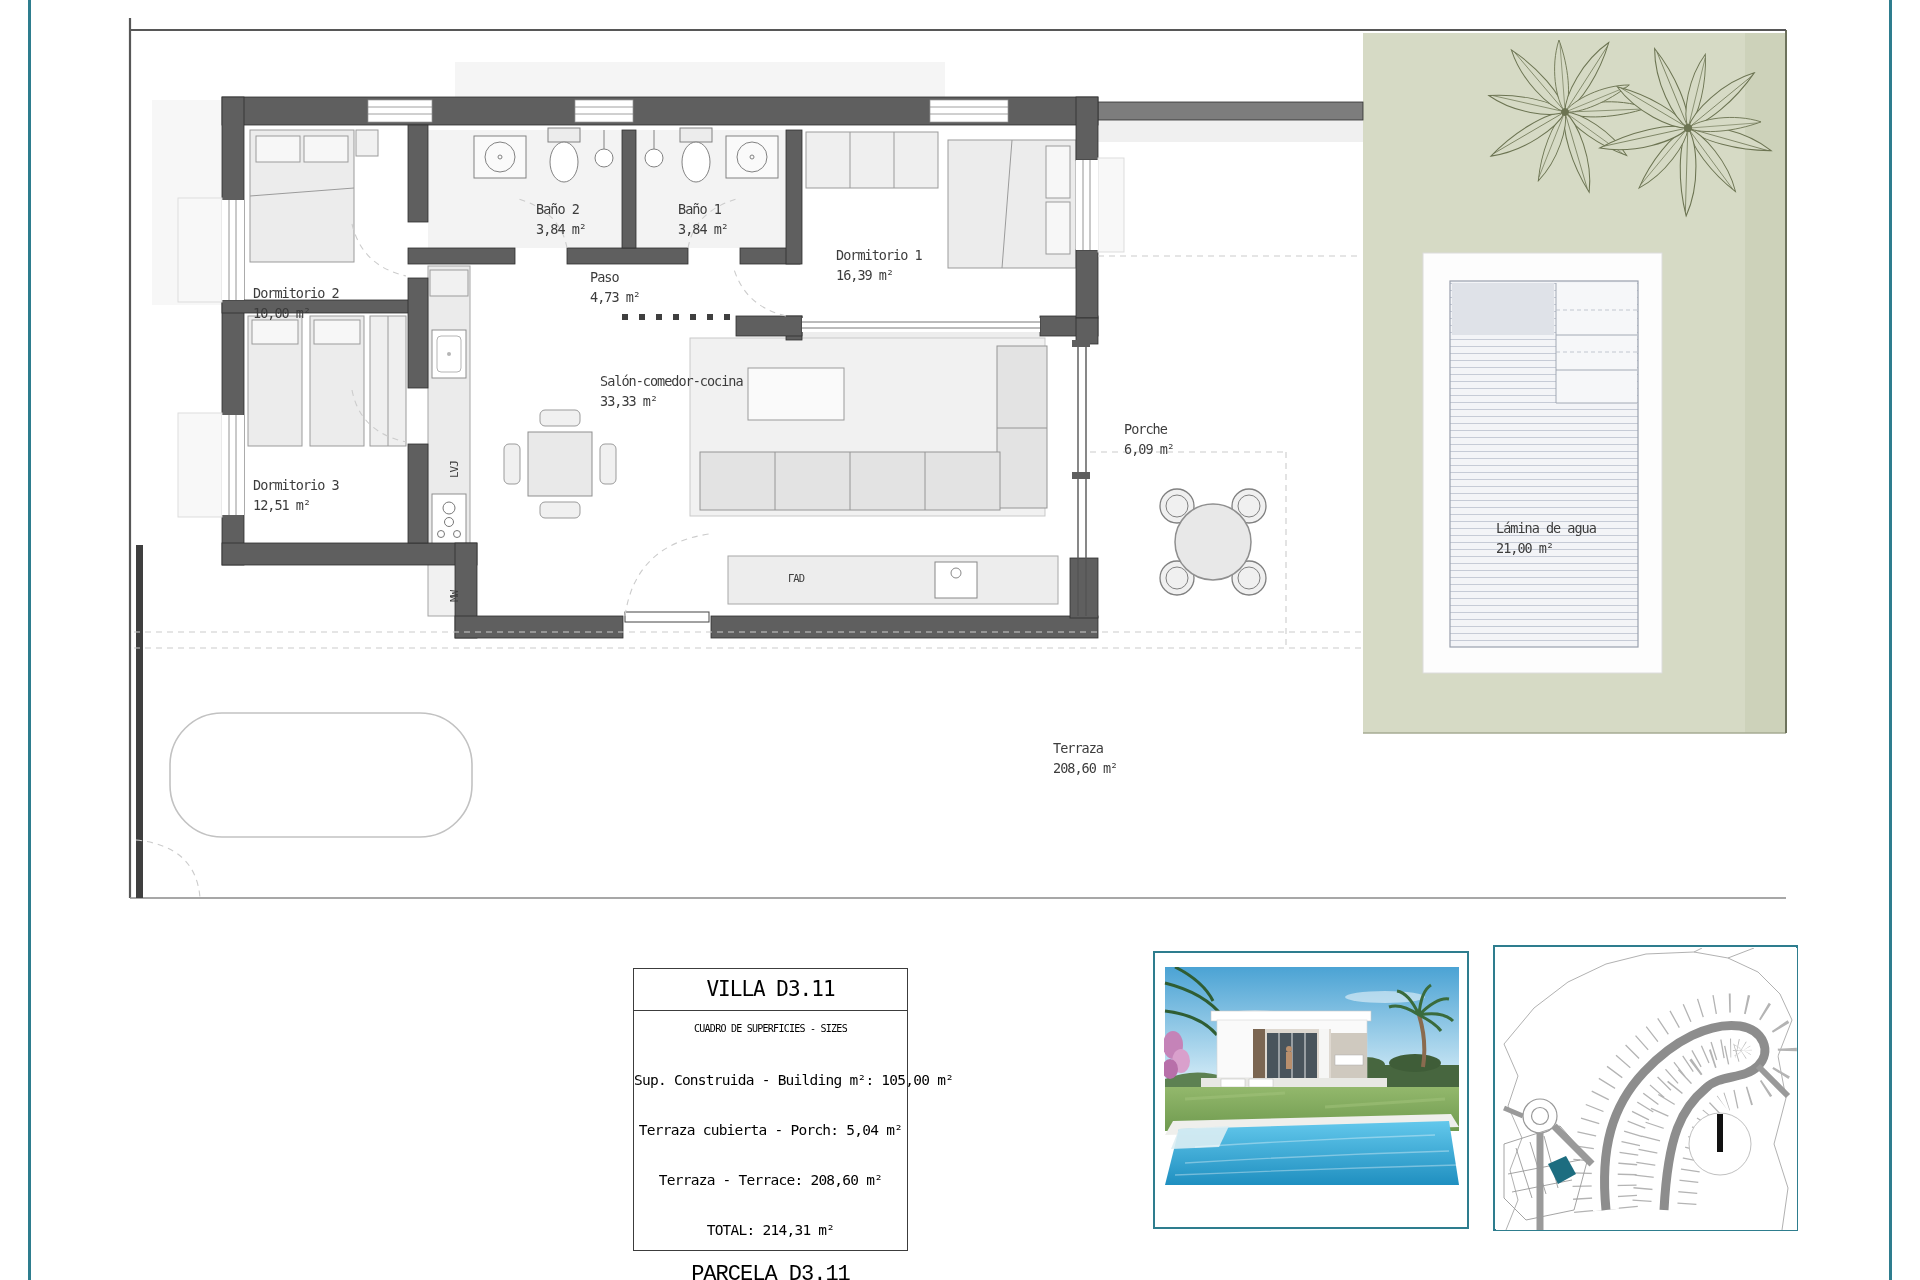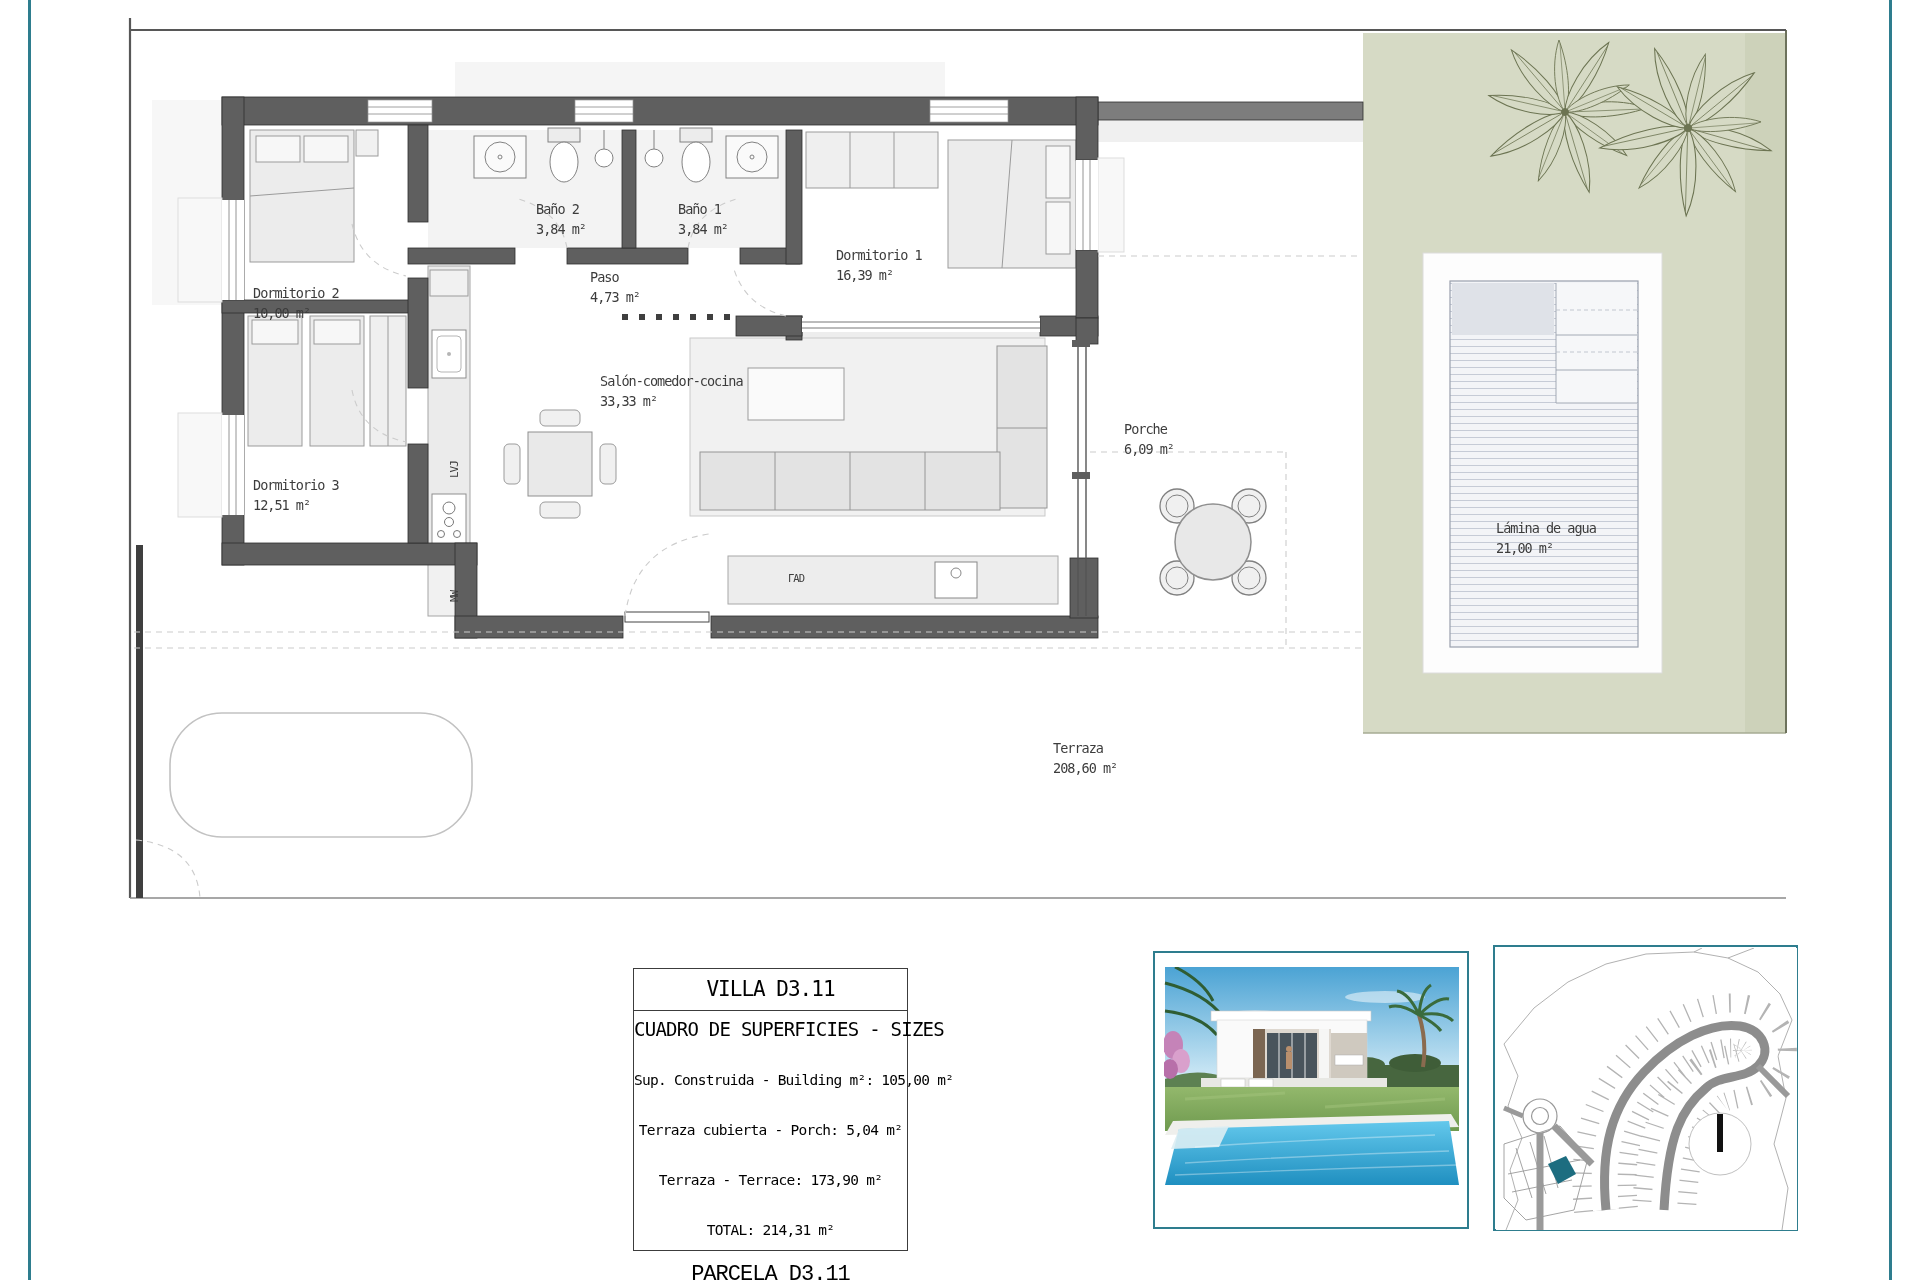--- a/index.html
+++ b/index.html
@@ -13,21 +13,21 @@
 
   
   .rlabel{font-family:"DejaVu Sans Mono",monospace;fill:#3c3c3c;font-size:13.5px;letter-spacing:-1px;}
 
   
   .panel{position:absolute;left:633px;top:968px;width:275px;color:#000000;text-align:center;}
   .panel-box{border:1.6px solid #3c3c3c;background:#fff;}
   .panel-titles{padding:5px 0 6px 0;}
   .panel-titles .t{font-size:21px;letter-spacing:-1px;line-height:30px;white-space:nowrap;}
   .panel-table{border-top:1.4px solid #3c3c3c;padding:6px 0 9px 0;}
-  .panel-table .hdr{font-size:19px;letter-spacing:-0.75px;line-height:24px;white-space:nowrap;}
+  .panel-table .hdr{font-size:10px;letter-spacing:-0.75px;line-height:24px;white-space:nowrap;}
   .panel-table .row{font-size:14.5px;letter-spacing:-0.75px;line-height:22px;white-space:nowrap;margin-top:28px;}
   .parcel-title{margin-top:9px;font-size:22px;letter-spacing:-1px;line-height:30px;font-family:Liberation Mono, monospace;}
   .parcel-area{margin-top:4px;font-size:18px;letter-spacing:-1px;line-height:30px;}
 
   
   .photo-box{position:absolute;left:1153px;top:951px;width:316px;height:278px;
              border:2px solid #2e7d8e;background:#fff;box-sizing:border-box;
              padding:14px 9px 22px 9px;}
   .siteplan-box{position:absolute;left:1493px;top:945px;width:305px;height:286px;
              border:2px solid #2e7d8e;background:#fff;box-sizing:border-box;padding:1px;}
@@ -308,21 +308,21 @@
 
   <div class="panel">
     <div class="panel-box">
       <div class="panel-titles">
         <div class="t">VILLA D3.11</div>
       </div>
       <div class="panel-table">
         <div class="hdr">CUADRO DE SUPERFICIES  - SIZES</div>
         <div class="row">Sup. Construida  - Building m²: 105,00 m²</div>
         <div class="row">Terraza cubierta  - Porch: 5,04 m²</div>
-        <div class="row">Terraza - Terrace: 173,90 m²</div>
+        <div class="row">Terraza - Terrace: 208,60 m²</div>
         <div class="row">TOTAL:  214,31 m²</div>
       </div>
     </div>
     <div class="parcel-title">PARCELA D3.11</div>
     <div class="parcel-area">344 M2</div>
   </div>
 
   <div class="photo-box">
     <svg width="296" height="218" viewBox="0 0 294 218">
       <defs>

